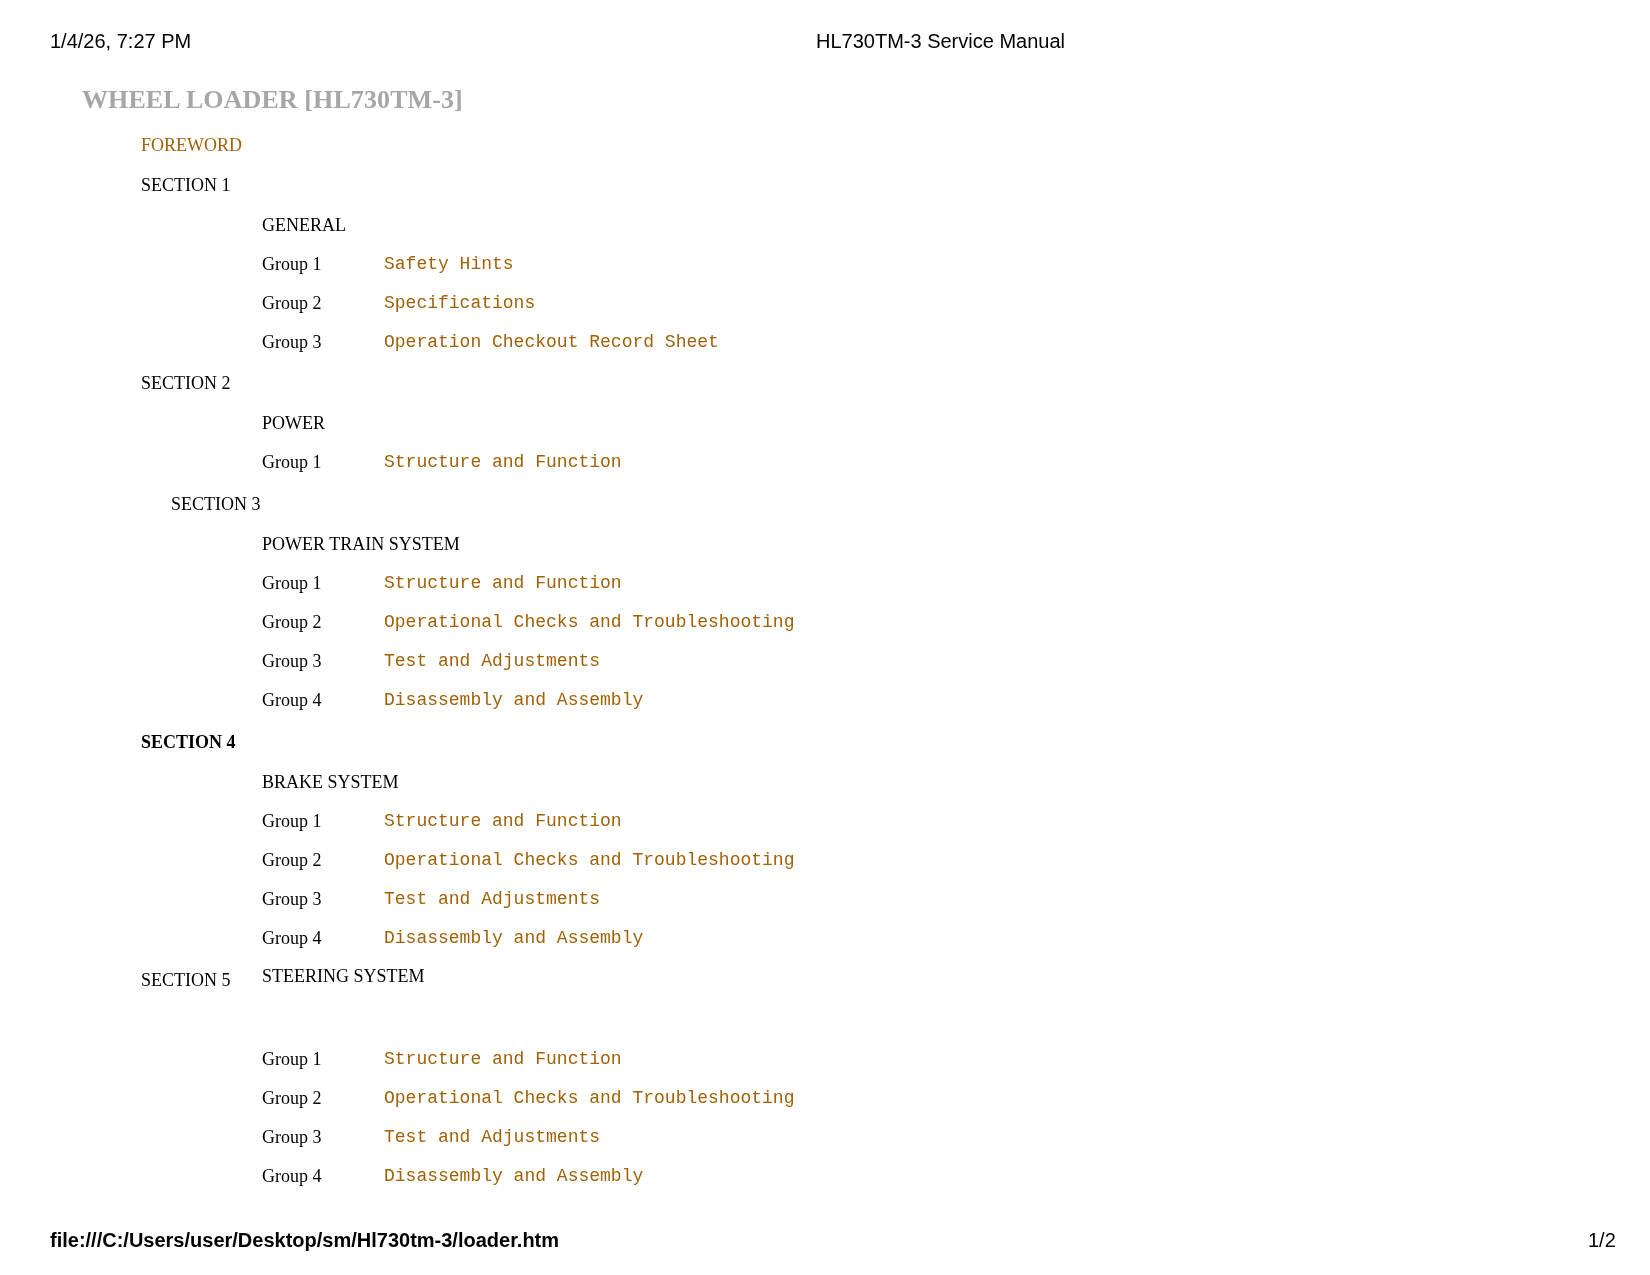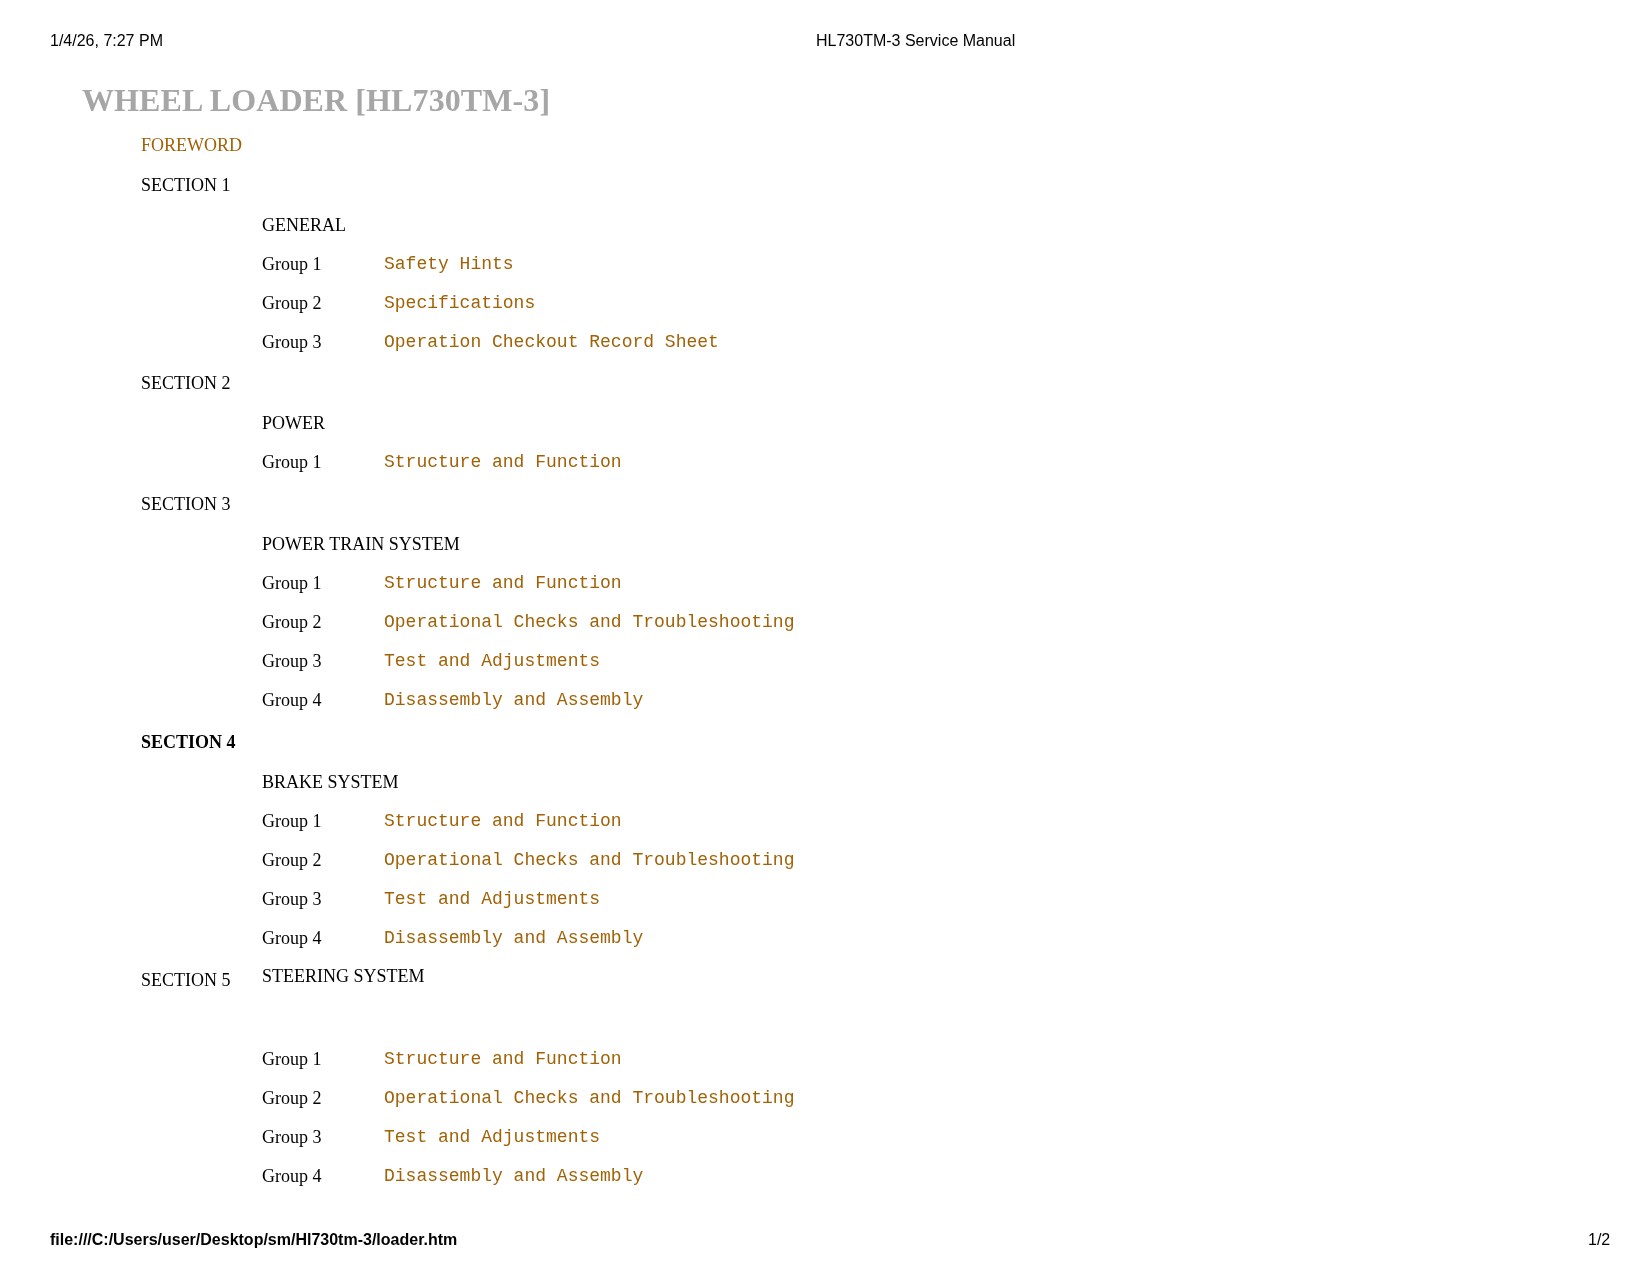--- a/index.html
+++ b/index.html
@@ -3,33 +3,33 @@
 <meta charset="utf-8">
 <style>
   html, body { margin: 0; padding: 0; background: #ffffff; }
   body {
     width: 1650px; height: 1275px; position: relative; overflow: hidden;
     color: #000;
   }
   .hdr, .ftr {
     position: absolute;
     font-family: "Liberation Sans", sans-serif;
-    font-size: 16px;
+    font-size: 20px;
     color: #000;
     line-height: 20px;
   }
   .hdr-date { left: 50px; top: 31px; }
   .hdr-title { left: 816px; top: 31px; }
   .ftr-url { left: 50px; top: 1230px; font-weight: bold; }
   .ftr-page { left: 1588px; top: 1230px; }
 
   .doc-title {
     position: absolute; left: 82px; top: 84px;
     font-family: "Liberation Serif", serif;
-    font-weight: bold; font-size: 32px; color: #a6a6a6;
+    font-weight: bold; font-size: 26px; color: #a6a6a6;
     margin: 0; line-height: 32px; letter-spacing: 0.1px;
   }
   .toc {
     position: absolute; left: 0; top: 0; width: 100%;
     font-family: "Liberation Serif", serif;
     font-size: 18px; color: #000;
   }
   .toc-line {
     position: absolute; line-height: 22px; white-space: nowrap;
   }
@@ -65,21 +65,21 @@
     <a class="grp-desc toc-link">Operation Checkout Record Sheet</a>
   </div>
 
   <div class="toc-line lvl0" style="top:372px;">SECTION 2</div>
   <div class="toc-line lvl1" style="top:412px;">POWER</div>
   <div class="toc-line" style="top:451px;">
     <span class="grp-label">Group 1</span>
     <a class="grp-desc toc-link">Structure and Function</a>
   </div>
 
-  <div class="toc-line lvl0" style="top:493px;">SECTION 3</div>
+  <div class="toc-line lvl0" style="top:493px;margin-left:30px;">SECTION 3</div>
   <div class="toc-line lvl1" style="top:533px;">POWER TRAIN SYSTEM</div>
   <div class="toc-line" style="top:572px;">
     <span class="grp-label">Group 1</span>
     <a class="grp-desc toc-link">Structure and Function</a>
   </div>
   <div class="toc-line" style="top:611px;">
     <span class="grp-label">Group 2</span>
     <a class="grp-desc toc-link">Operational Checks and Troubleshooting</a>
   </div>
   <div class="toc-line" style="top:650px;">

